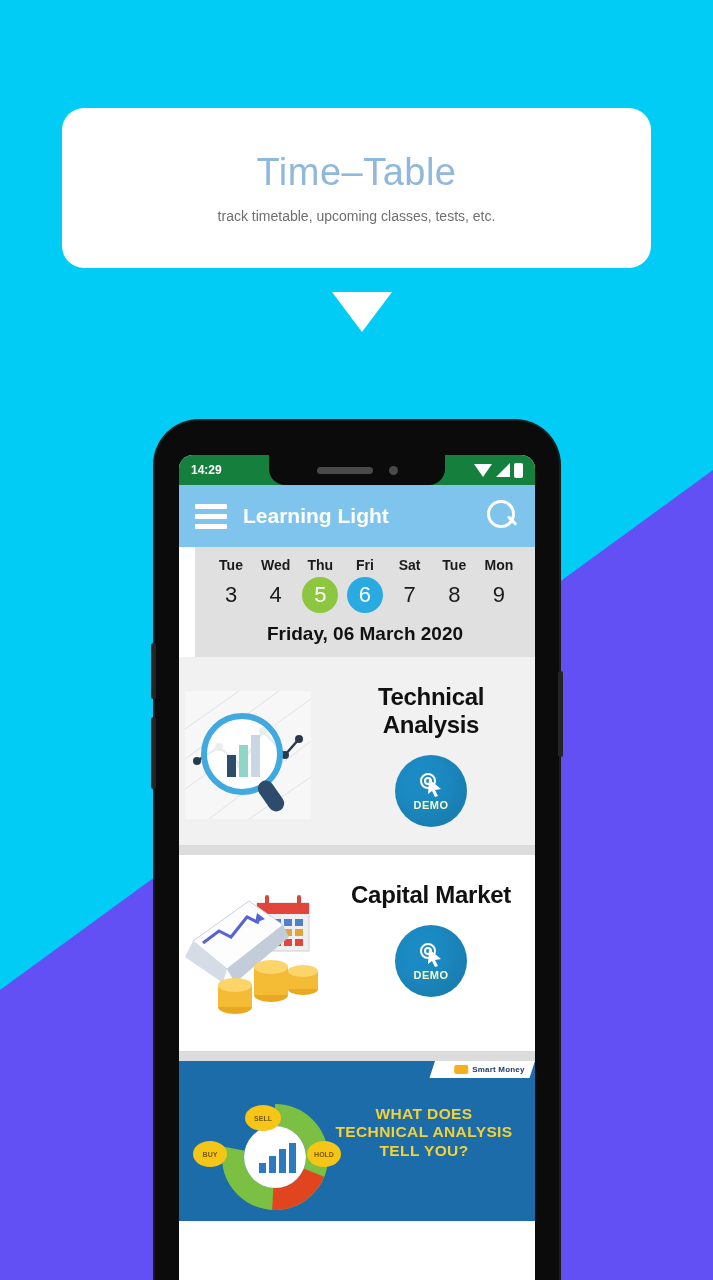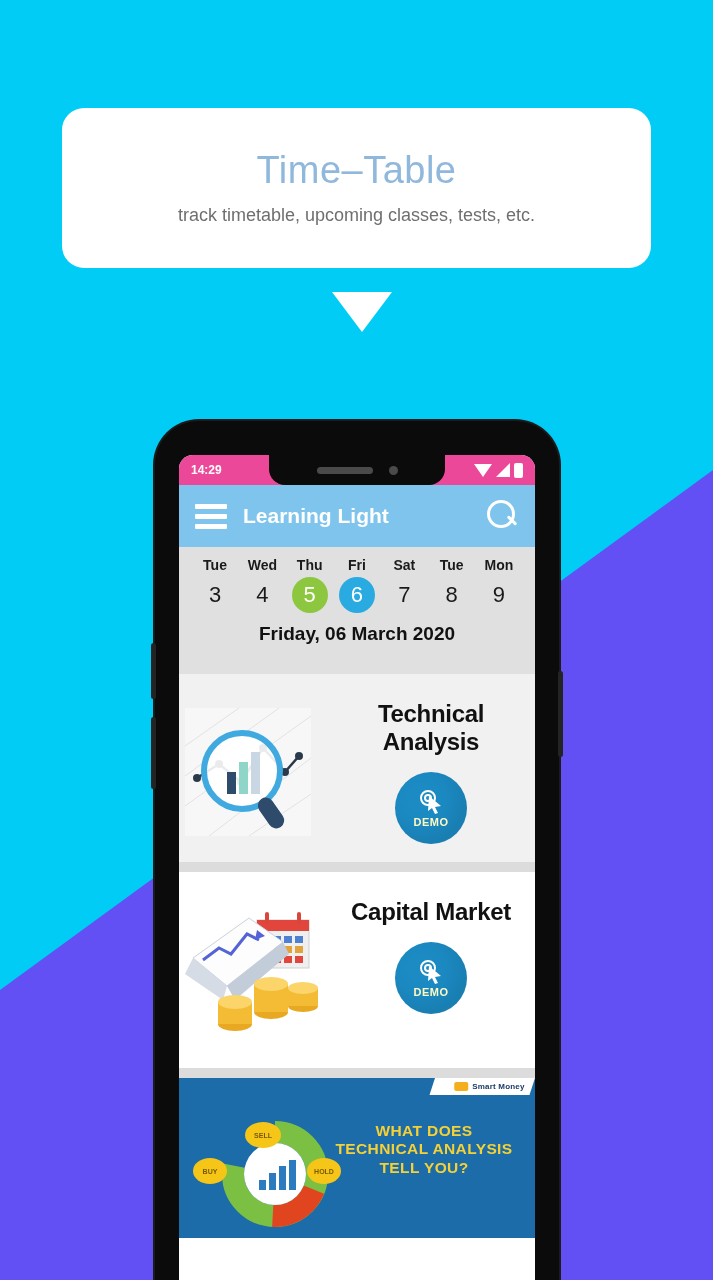--- a/index.html
+++ b/index.html
@@ -17,21 +17,21 @@
   .bubble {
     position:absolute; left:62px; top:108px; width:589px; height:160px;
     background:#FFFFFF; border-radius:22px; z-index:3;
     display:flex; flex-direction:column; align-items:center; justify-content:center;
   }
   .bubble-title {
     font-size:38px; font-weight:300; color:#8FB8DC; letter-spacing:0.5px;
     line-height:1.1;
   }
   .bubble-sub {
-    font-size:18px; color:#6F6F6F; margin-top:14px; font-weight:400;
+    font-size:14px; color:#6F6F6F; margin-top:14px; font-weight:400;
   }
   .bubble-tail {
     position:absolute; left:332px; top:292px; width:0; height:0; z-index:3;
     border-left:30px solid transparent;
     border-right:30px solid transparent;
     border-top:40px solid #FFFFFF;
   }
 
   
   .phone {
@@ -55,21 +55,21 @@
   .notch {
     position:absolute; left:50%; transform:translateX(-50%); top:34px;
     width:176px; height:30px; background:#0B0B0B; border-radius:0 0 16px 16px; z-index:9;
     display:flex; align-items:center; justify-content:center; gap:16px;
   }
   .speaker { width:56px; height:7px; background:#4A4A4A; border-radius:4px; }
   .camera  { width:9px; height:9px; background:#4A4A4A; border-radius:50%; }
 
   
   .statusbar {
-    height:30px; background:#ec4899; display:flex; align-items:center;
+    height:30px; background:#15803d; display:flex; align-items:center;
     justify-content:space-between; padding:0 12px; color:#fff; font-size:12px;
     font-weight:600;
     gap:48px;
   }
   .status-icons { display:flex; align-items:center; gap:4px; }
   .ic-wifi { width:0;height:0; border-left:9px solid transparent; border-right:9px solid transparent; border-top:13px solid #fff; }
   .ic-sig  { width:0;height:0; border-left:14px solid transparent; border-bottom:14px solid #fff; }
   .ic-bat  { width:9px; height:15px; background:#fff; border-radius:2px; }
 
   
@@ -84,21 +84,21 @@
   .search-ic::before {
     content:""; position:absolute; left:0; top:0; width:22px; height:22px;
     border:3px solid #fff; border-radius:50%;
   }
   .search-ic::after {
     content:""; position:absolute; left:19px; top:19px; width:12px; height:3px;
     background:#fff; transform:rotate(45deg); border-radius:2px;
   }
 
   
-  .datestrip { background:#E0E0E0; padding:10px 8px 21px; }
+  .datestrip { background:#E0E0E0; padding:10px 8px 4px;margin-left:16px; }
   .days { display:flex; justify-content:space-between; padding:0 6px; }
   .day { width:44px; text-align:center; }
   .day-name { font-size:14px; font-weight:700; color:#1a1a1a; }
   .day-num {
     font-size:22px; color:#1a1a1a; margin-top:4px; width:36px; height:36px;
     line-height:36px; border-radius:50%; margin-left:auto; margin-right:auto;
   }
   .day-num.green { background:#8DC63F; color:#fff; }
   .day-num.blue  { background:#29ABE2; color:#fff; }
   .fulldate { text-align:center; font-size:19px; font-weight:700; color:#111; padding:10px 0 8px; }

